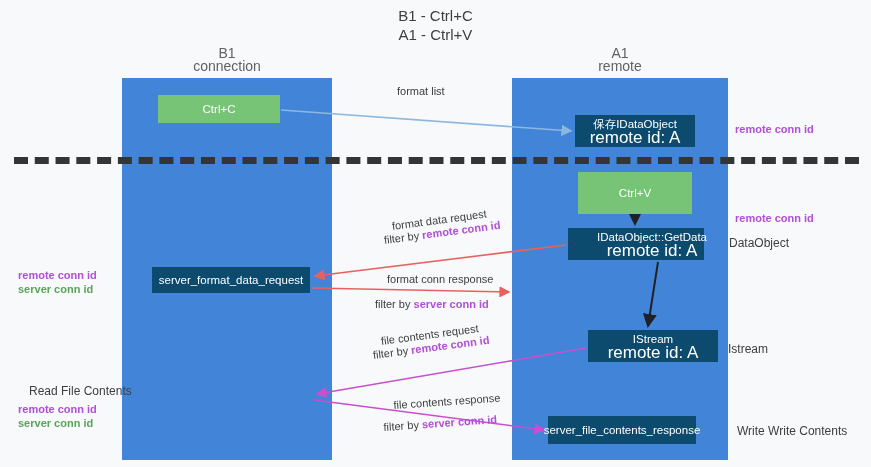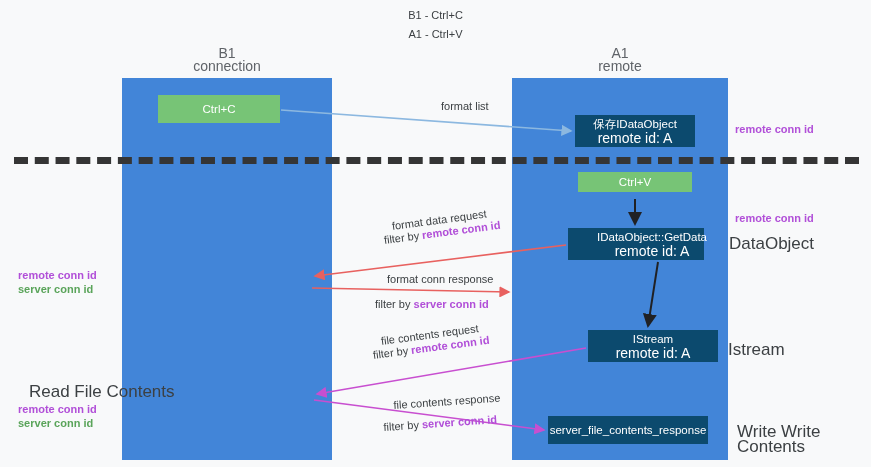--- a/index.html
+++ b/index.html
@@ -17,21 +17,21 @@
     position: absolute;
     left: 0; top: 0;
     width: 871px; height: 467px;
   }
   .abs { position: absolute; }
 
   
   #title {
     left: 0; top: 6px; width: 871px;
     text-align: center;
-    font-size: 11px;
+    font-size: 15px;
     line-height: 19px;
     color: #3c4043;
     white-space: pre-line;
   }
 
   
   .col-head {
     text-align: center;
     font-size: 14px;
     line-height: 13px;
@@ -61,42 +61,42 @@
     flex-direction: column;
     align-items: center;
     justify-content: center;
     text-align: right;
     color: #ffffff;
     font-size: 11.5px;
     line-height: 14px;
   }
   .node.green { background: #77c476; }
   .node.orange { background: #0c4a6e; }
-  .node .l2 { font-size: 14px; line-height: 14px; }
+  .node .l2 { font-size: 17px; line-height: 14px; }
 
   #n-ctrlc   { left: 158px; top: 95px;  width: 122px; height: 28px; }
   #n-dataobj { left: 575px; top: 115px; width: 120px; height: 32px; }
-  #n-ctrlv   { left: 578px; top: 172px; width: 114px; height: 20px; }
+  #n-ctrlv   { left: 578px; top: 172px; width: 114px; height: 42px; }
   #n-getdata { left: 568px; top: 228px; width: 136px; height: 32px; padding-left: 32px; }
   #n-sfreq   { left: 152px; top: 267px; width: 158px; height: 26px; }
   #n-sfresp  { left: 513px; top: 279px; width: 156px; height: 26px; }
   #n-istream { left: 588px; top: 330px; width: 130px; height: 32px; }
   #n-sfcreq  { left: 151px; top: 383px; width: 161px; height: 26px; }
-  #n-sfcresp { left: 548px; top: 416px; width: 160px; height: 28px; }
+  #n-sfcresp { left: 548px; top: 416px; width: 148px; height: 28px; }
 
   
   .side-note {
     font-size: 11px;
     line-height: 14px;
     font-weight: bold;
   }
   .purple { color: #b14fd8; }
   .green-t { color: #5aa45a; }
   .plain-note {
-    font-size: 17px;
+    font-size: 12px;
     line-height: 15px;
     color: #3c4043;
   }
 
   #note-rc-1 { left: 735px; top: 122px; }
   #note-rc-2 { left: 735px; top: 211px; }
   #note-dataobject { left: 729px; top: 236px; }
   #note-istream { left: 728px; top: 342px; }
   #note-write { left: 737px; top: 424px; }
 
@@ -107,21 +107,21 @@
   
   .edge-label {
     font-size: 11px;
     line-height: 15px;
     color: #3c4043;
     white-space: nowrap;
   }
   .edge-label b { font-weight: bold; }
   .edge-label .purple { color: #b14fd8; }
 
-  #el-formatlist { left: 397px; top: 99px; margin-left: 44px; }
+  #el-formatlist { left: 397px; top: 84px; }
   #el-fdreq   { left: 391px; top: 219px; transform: rotate(-7.5deg); transform-origin: left top; }
   #el-fdreq2  { left: 383px; top: 233px; transform: rotate(-7.5deg); transform-origin: left top; }
   #el-fdresp  { left: 387px; top: 272px; }
   #el-fdresp2 { left: 375px; top: 297px; }
   #el-fcreq   { left: 380px; top: 334px; transform: rotate(-7.5deg); transform-origin: left top; }
   #el-fcreq2  { left: 372px; top: 348px; transform: rotate(-7.5deg); transform-origin: left top; }
   #el-fcresp  { left: 393px; top: 398px; transform: rotate(-4deg); transform-origin: left top; }
   #el-fcresp2 { left: 383px; top: 420px; transform: rotate(-4deg); transform-origin: left top; }
 
   
@@ -190,20 +190,23 @@
 
   <div class="abs node green" id="n-ctrlv">
     <span>Ctrl+V</span>
   </div>
 
   <div class="abs node orange" id="n-getdata">
     <span>IDataObject::GetData</span>
     <span class="l2">remote id: A</span>
   </div>
 
+  <div class="abs node orange" id="n-sfreq">
+    <span>server_format_data_request</span>
+  </div>
 
 
   <div class="abs node orange" id="n-istream">
     <span>IStream</span>
     <span class="l2">remote id: A</span>
   </div>
 
 
   <div class="abs node orange" id="n-sfcresp">
     <span>server_file_contents_response</span>

